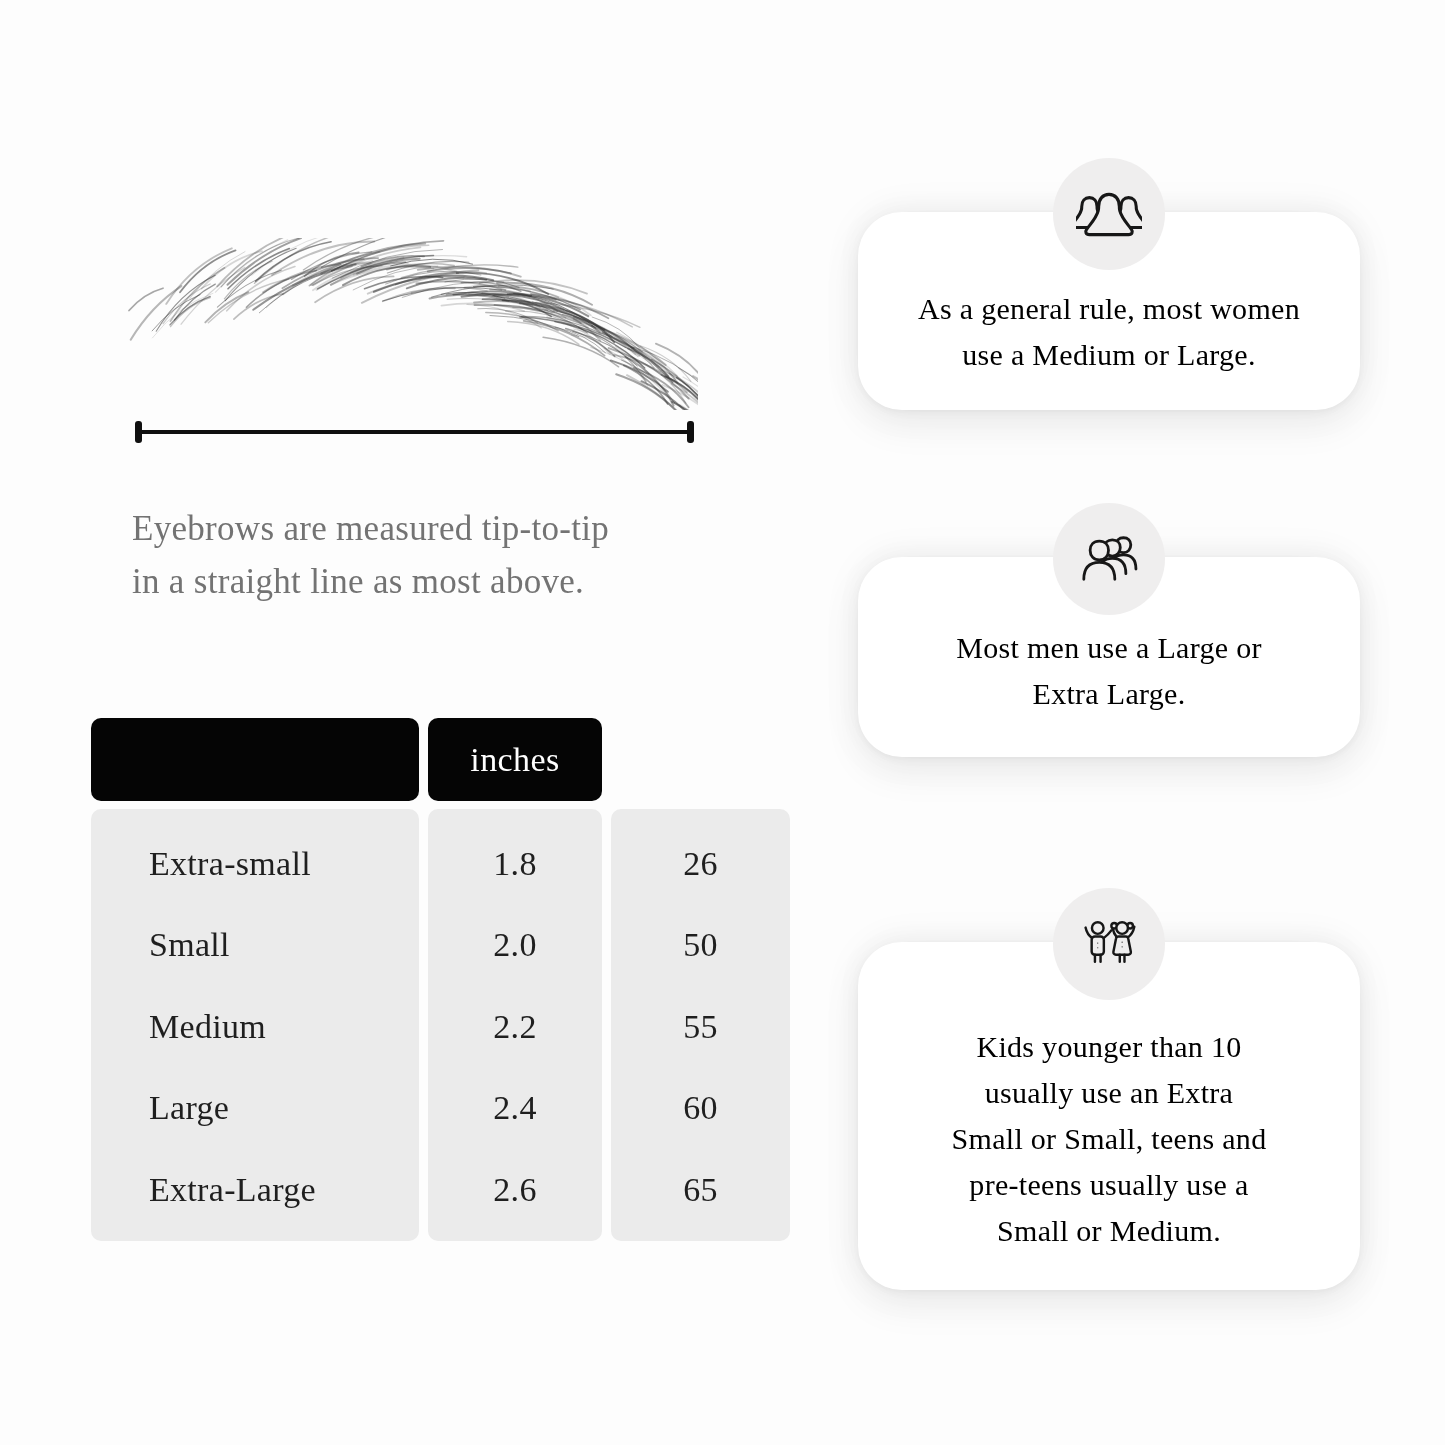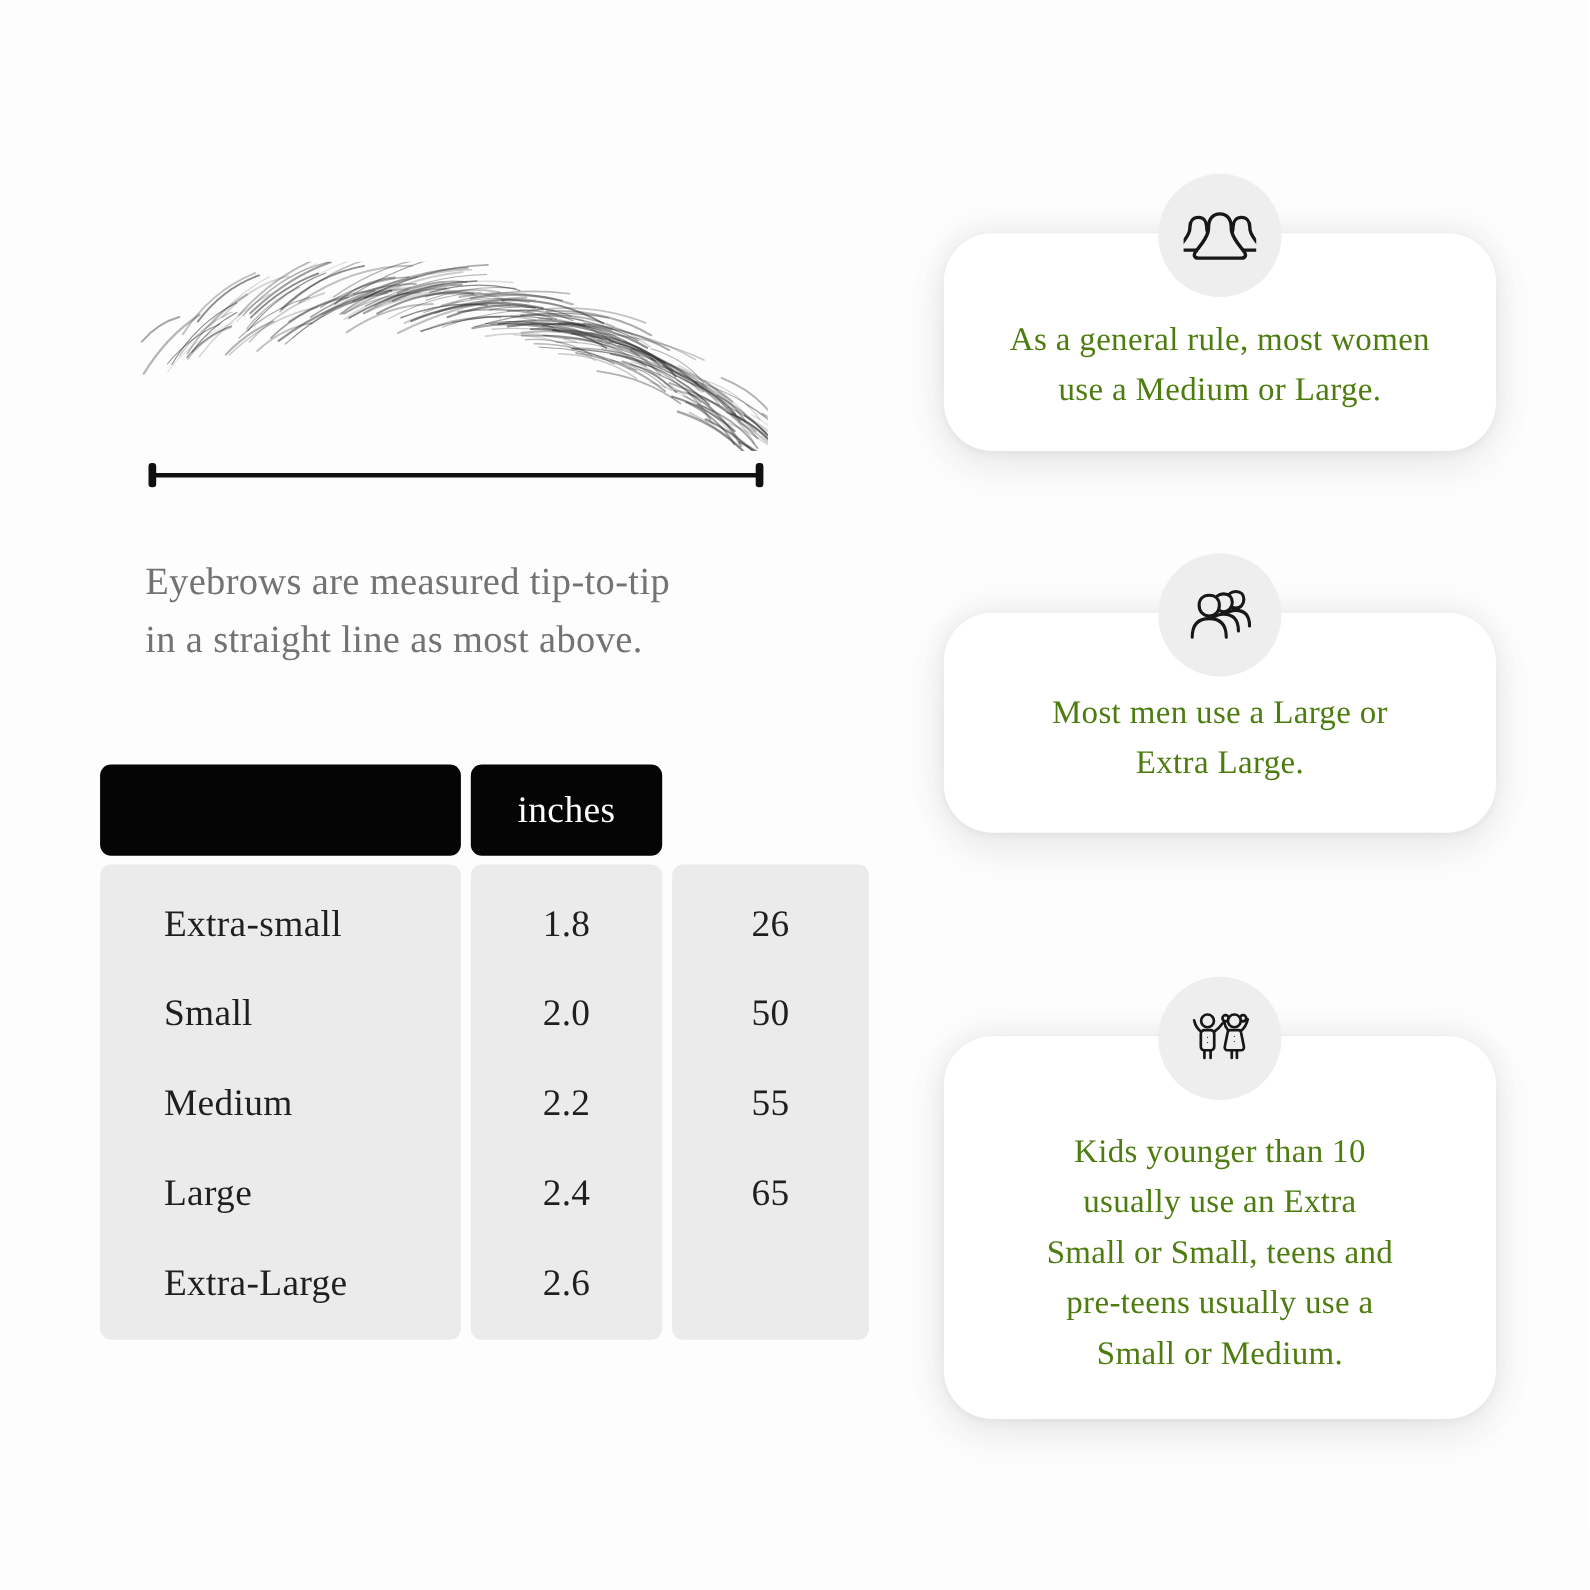--- a/index.html
+++ b/index.html
@@ -20,21 +20,21 @@
   .measure .bar{position:absolute;left:2px;right:2px;top:9px;height:4px;background:#101010;border-radius:2px;}
   .measure .cap{position:absolute;top:0;width:7px;height:22px;background:#101010;border-radius:3px;}
   .measure .cap.left{left:0;}
   .measure .cap.right{right:0;}
 
   
   .caption{position:absolute;left:132px;top:502px;width:620px;
     font-size:35px;line-height:53px;color:#737373;letter-spacing:.3px;}
 
   
-  .size-table{position:absolute;left:67px;top:695px;width:699px;padding-left:24px;}
+  .size-table{position:absolute;left:67px;top:718px;width:699px;padding-left:24px;}
   .trow{display:grid;grid-template-columns:328px 174px 179px;column-gap:9px;}
   .thead .th{
     height:83px;background:#050505;border-radius:10px;color:#ffffff;
     display:flex;align-items:center;justify-content:center;
     font-size:34px;letter-spacing:.4px;
   }
   .tbody{margin-top:8px;}
   .tbody .col{
     background:#ebebeb;border-radius:10px;height:432px;padding-top:14px;
   }
@@ -51,21 +51,21 @@
   }
   .card1{top:212px;height:198px;padding-top:42px;}
   .card2{top:557px;height:200px;padding-top:28px;}
   .card3{top:942px;height:348px;padding-top:46px;}
   .badge{
     position:absolute;top:-54px;left:50%;transform:translateX(-50%);
     width:112px;height:112px;border-radius:50%;background:#efeeee;
     display:flex;align-items:center;justify-content:center;
   }
   .badge svg{display:block;}
-  .card-text{font-size:30px;line-height:46px;color:#4d7c0f;letter-spacing:.3px;padding:0 24px;}
+  .card-text{font-size:30px;line-height:46px;color:#000000;letter-spacing:.3px;padding:0 24px;}
 </style>
 </head>
 <body>
 
 <div id="canvas">
 
   <figure class="brow">
     <svg id="eyebrow-svg" viewBox="0 0 580 172">
         <path d="M384.6,62.3 Q442.6,62.7 486.6,91.8" fill="none" stroke="#2f2f2f" stroke-width="1.78" stroke-opacity="0.56" stroke-linecap="round"></path>
         <path d="M513.5,109.1 Q542.4,121.6 559.4,144.6" fill="none" stroke="#2f2f2f" stroke-width="2.06" stroke-opacity="0.31" stroke-linecap="round"></path>
@@ -283,20 +283,21 @@
         <div class="cell">1.8</div>
         <div class="cell">2.0</div>
         <div class="cell">2.2</div>
         <div class="cell">2.4</div>
         <div class="cell">2.6</div>
       </div>
       <div class="col col-center">
         <div class="cell">26</div>
         <div class="cell">50</div>
         <div class="cell">55</div>
+        <div class="cell">60</div>
         <div class="cell">65</div>
       </div>
     </div>
   </div>
 
   <section class="card card1">
     <div class="badge">
       <svg width="66" height="52" viewBox="0 0 64 50">
         <g fill="#efeeee" stroke="#171717" stroke-width="3" stroke-linejoin="round">
           <path transform="translate(-10.7,4.7) scale(0.74)" stroke-width="4" d="M13,45 C9.5,45 8.5,42.5 10.5,39.5 C15.5,33 19.7,28.8 21.5,22 C21.9,20.4 22,19 22,17.5 C22,10.5 26,6 32,6 C38,6 42,10.5 42,17.5 C42,19 42.1,20.4 42.5,22 C44.3,28.8 48.5,33 53.5,39.5 C55.5,42.5 54.5,45 51,45 Z"></path>

